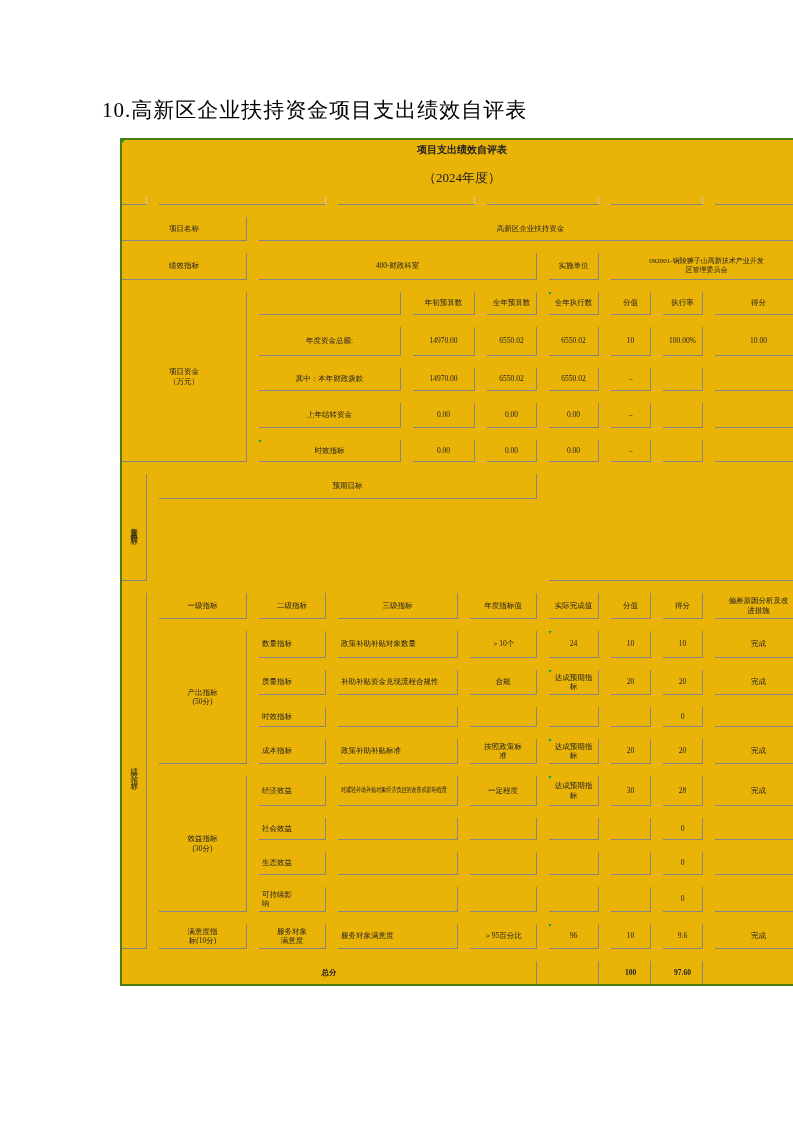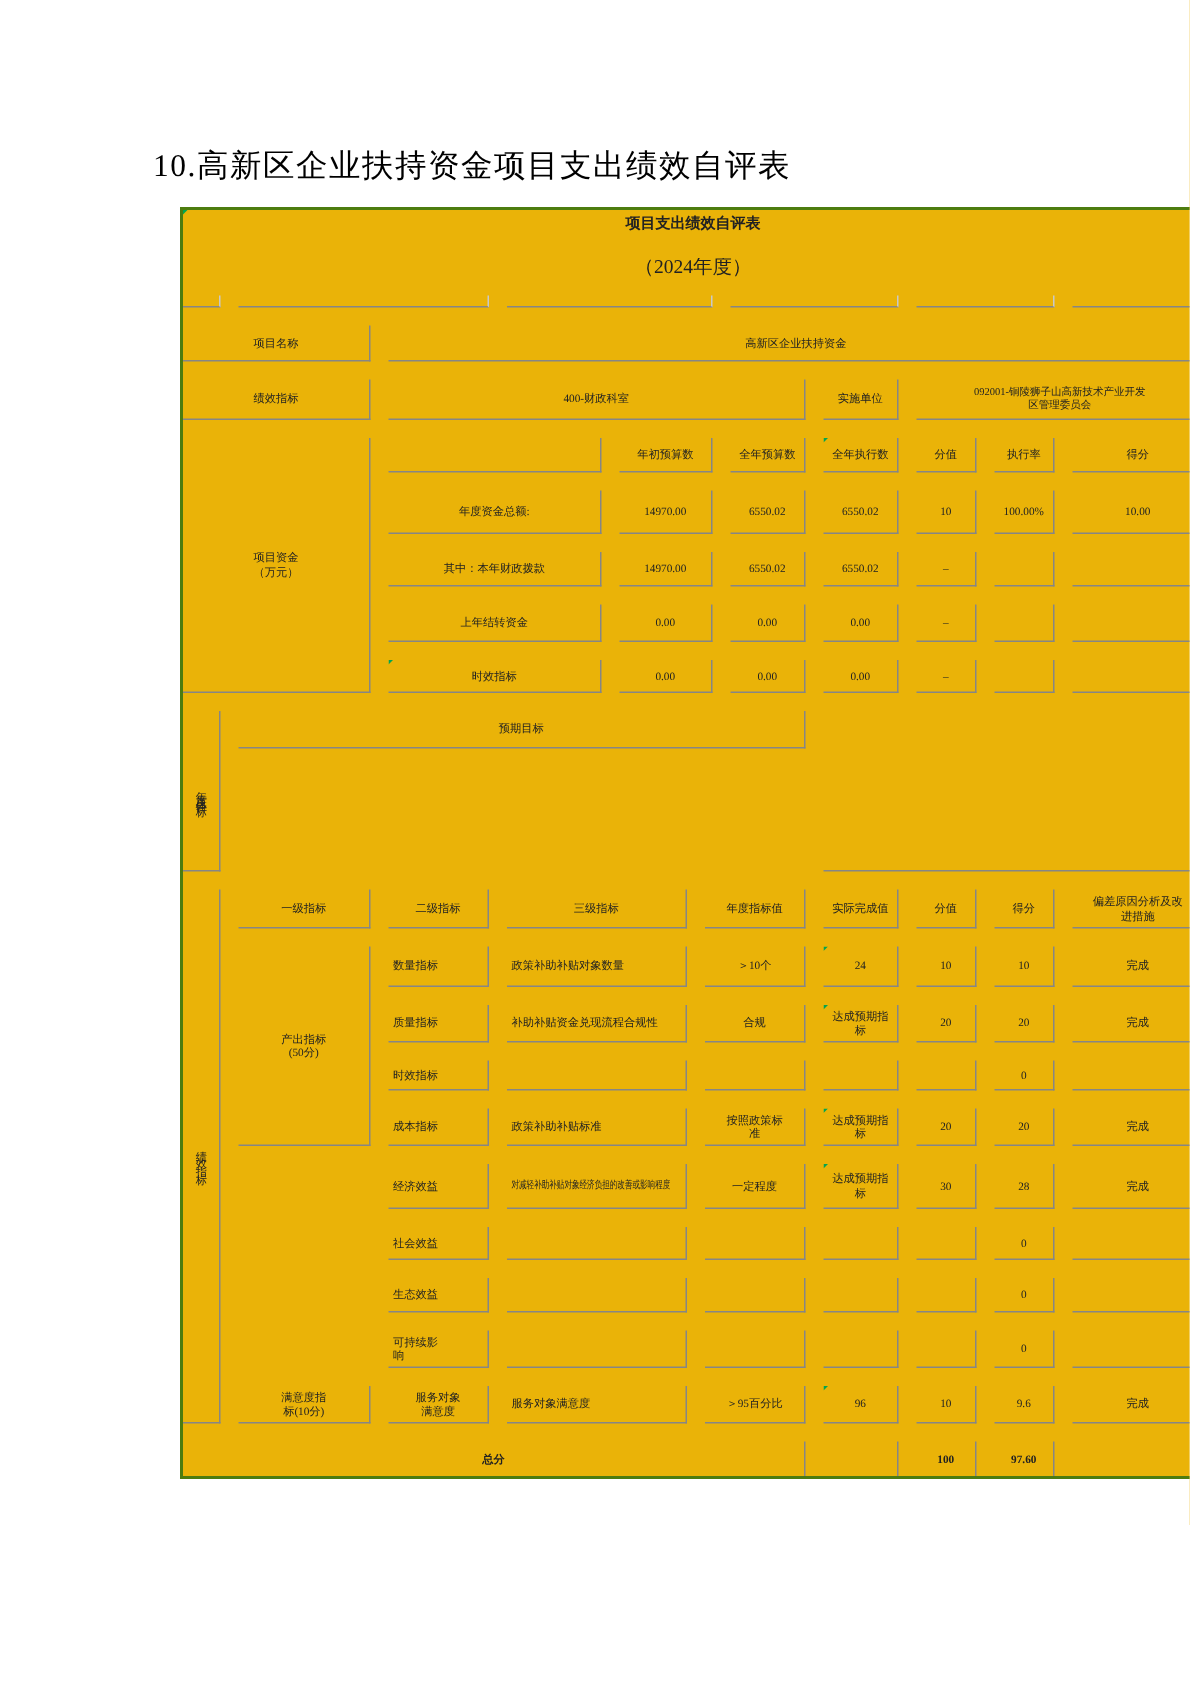--- a/index.html
+++ b/index.html
@@ -167,20 +167,22 @@
   <div class="c left" style="grid-area:17/3/18/4">成本指标</div>
   <div class="c left" style="grid-area:17/4/18/6">政策补助补贴标准</div>
   <div class="c" style="grid-area:17/6/18/8">按照政策标
 准</div>
   <div class="c gc" style="grid-area:17/8/18/9">达成预期指
 标</div>
   <div class="c" style="grid-area:17/9/18/10">20</div>
   <div class="c" style="grid-area:17/10/18/11">20</div>
   <div class="c er" style="grid-area:17/11/18/12">完成</div>
 
+  <div class="c" style="grid-area:18/2/22/3">效益指标
+(30分)</div>
 
   <div class="c left" style="grid-area:18/3/19/4">经济效益</div>
   <div class="c left" style="grid-area:18/4/19/6"><span class="sq">对减轻补助补贴对象经济负担的改善或影响程度</span></div>
   <div class="c" style="grid-area:18/6/19/8">一定程度</div>
   <div class="c gc" style="grid-area:18/8/19/9">达成预期指
 标</div>
   <div class="c" style="grid-area:18/9/19/10">30</div>
   <div class="c" style="grid-area:18/10/19/11">28</div>
   <div class="c er" style="grid-area:18/11/19/12">完成</div>
 

